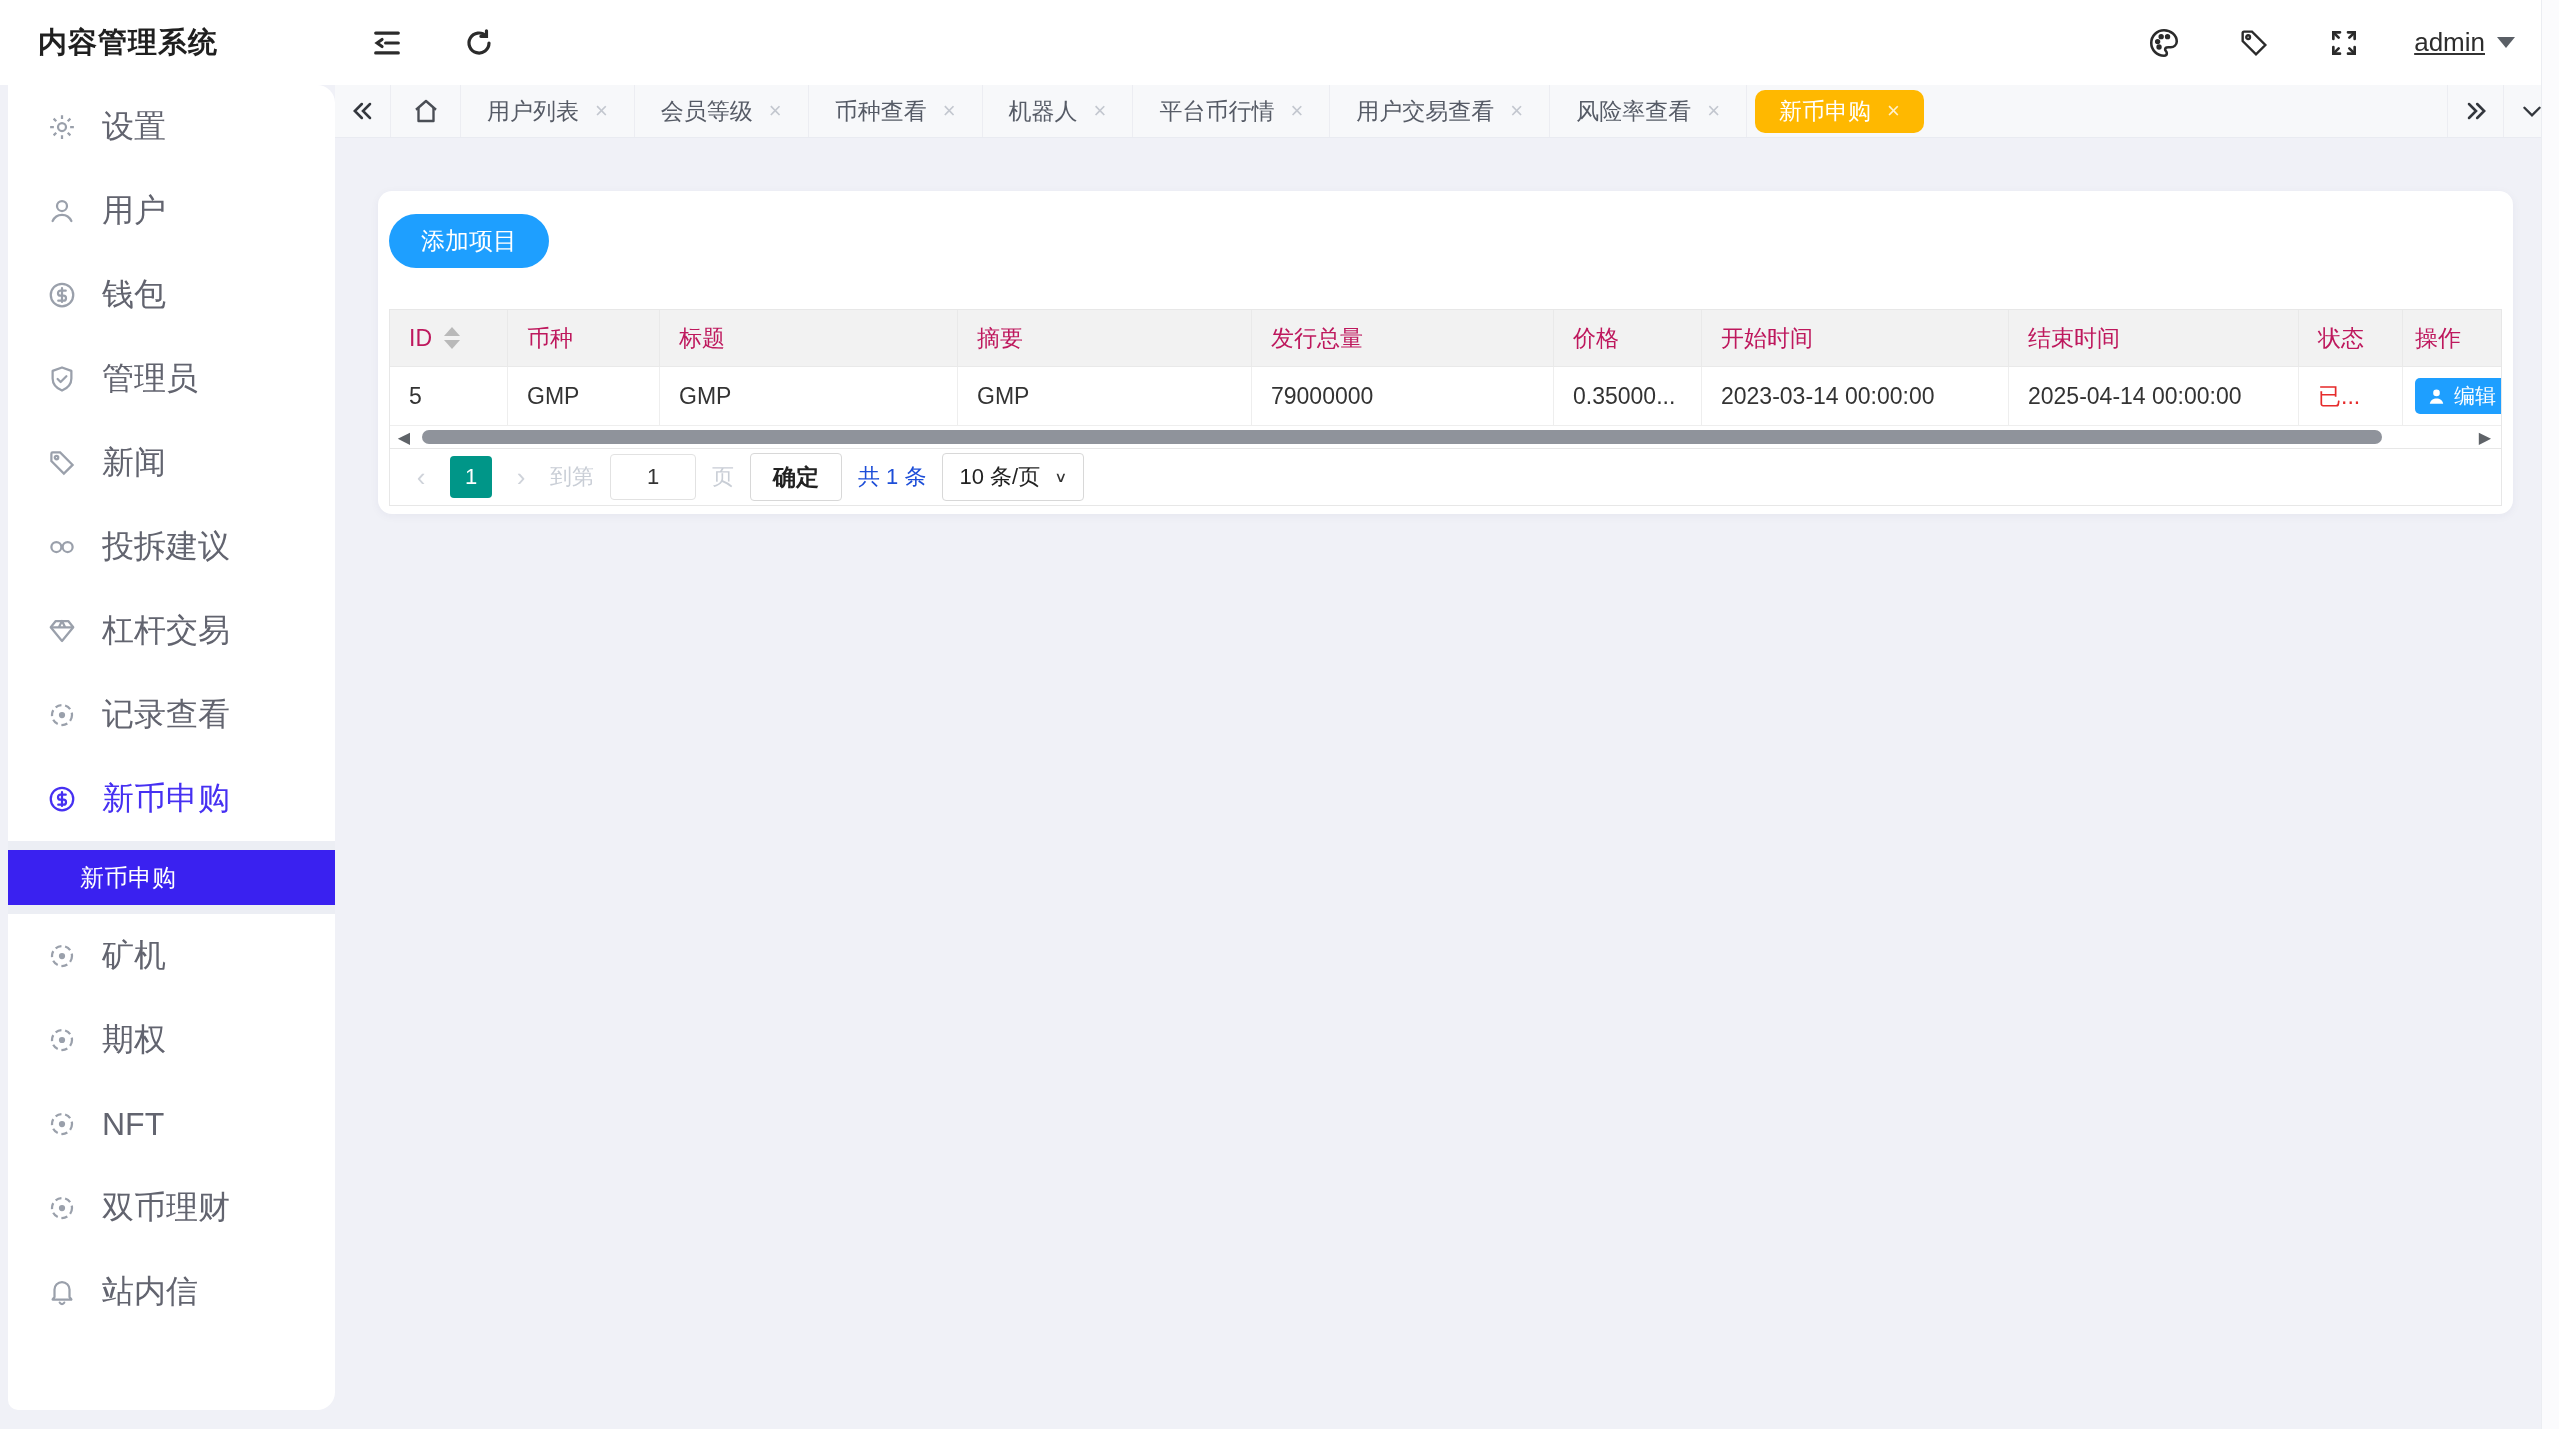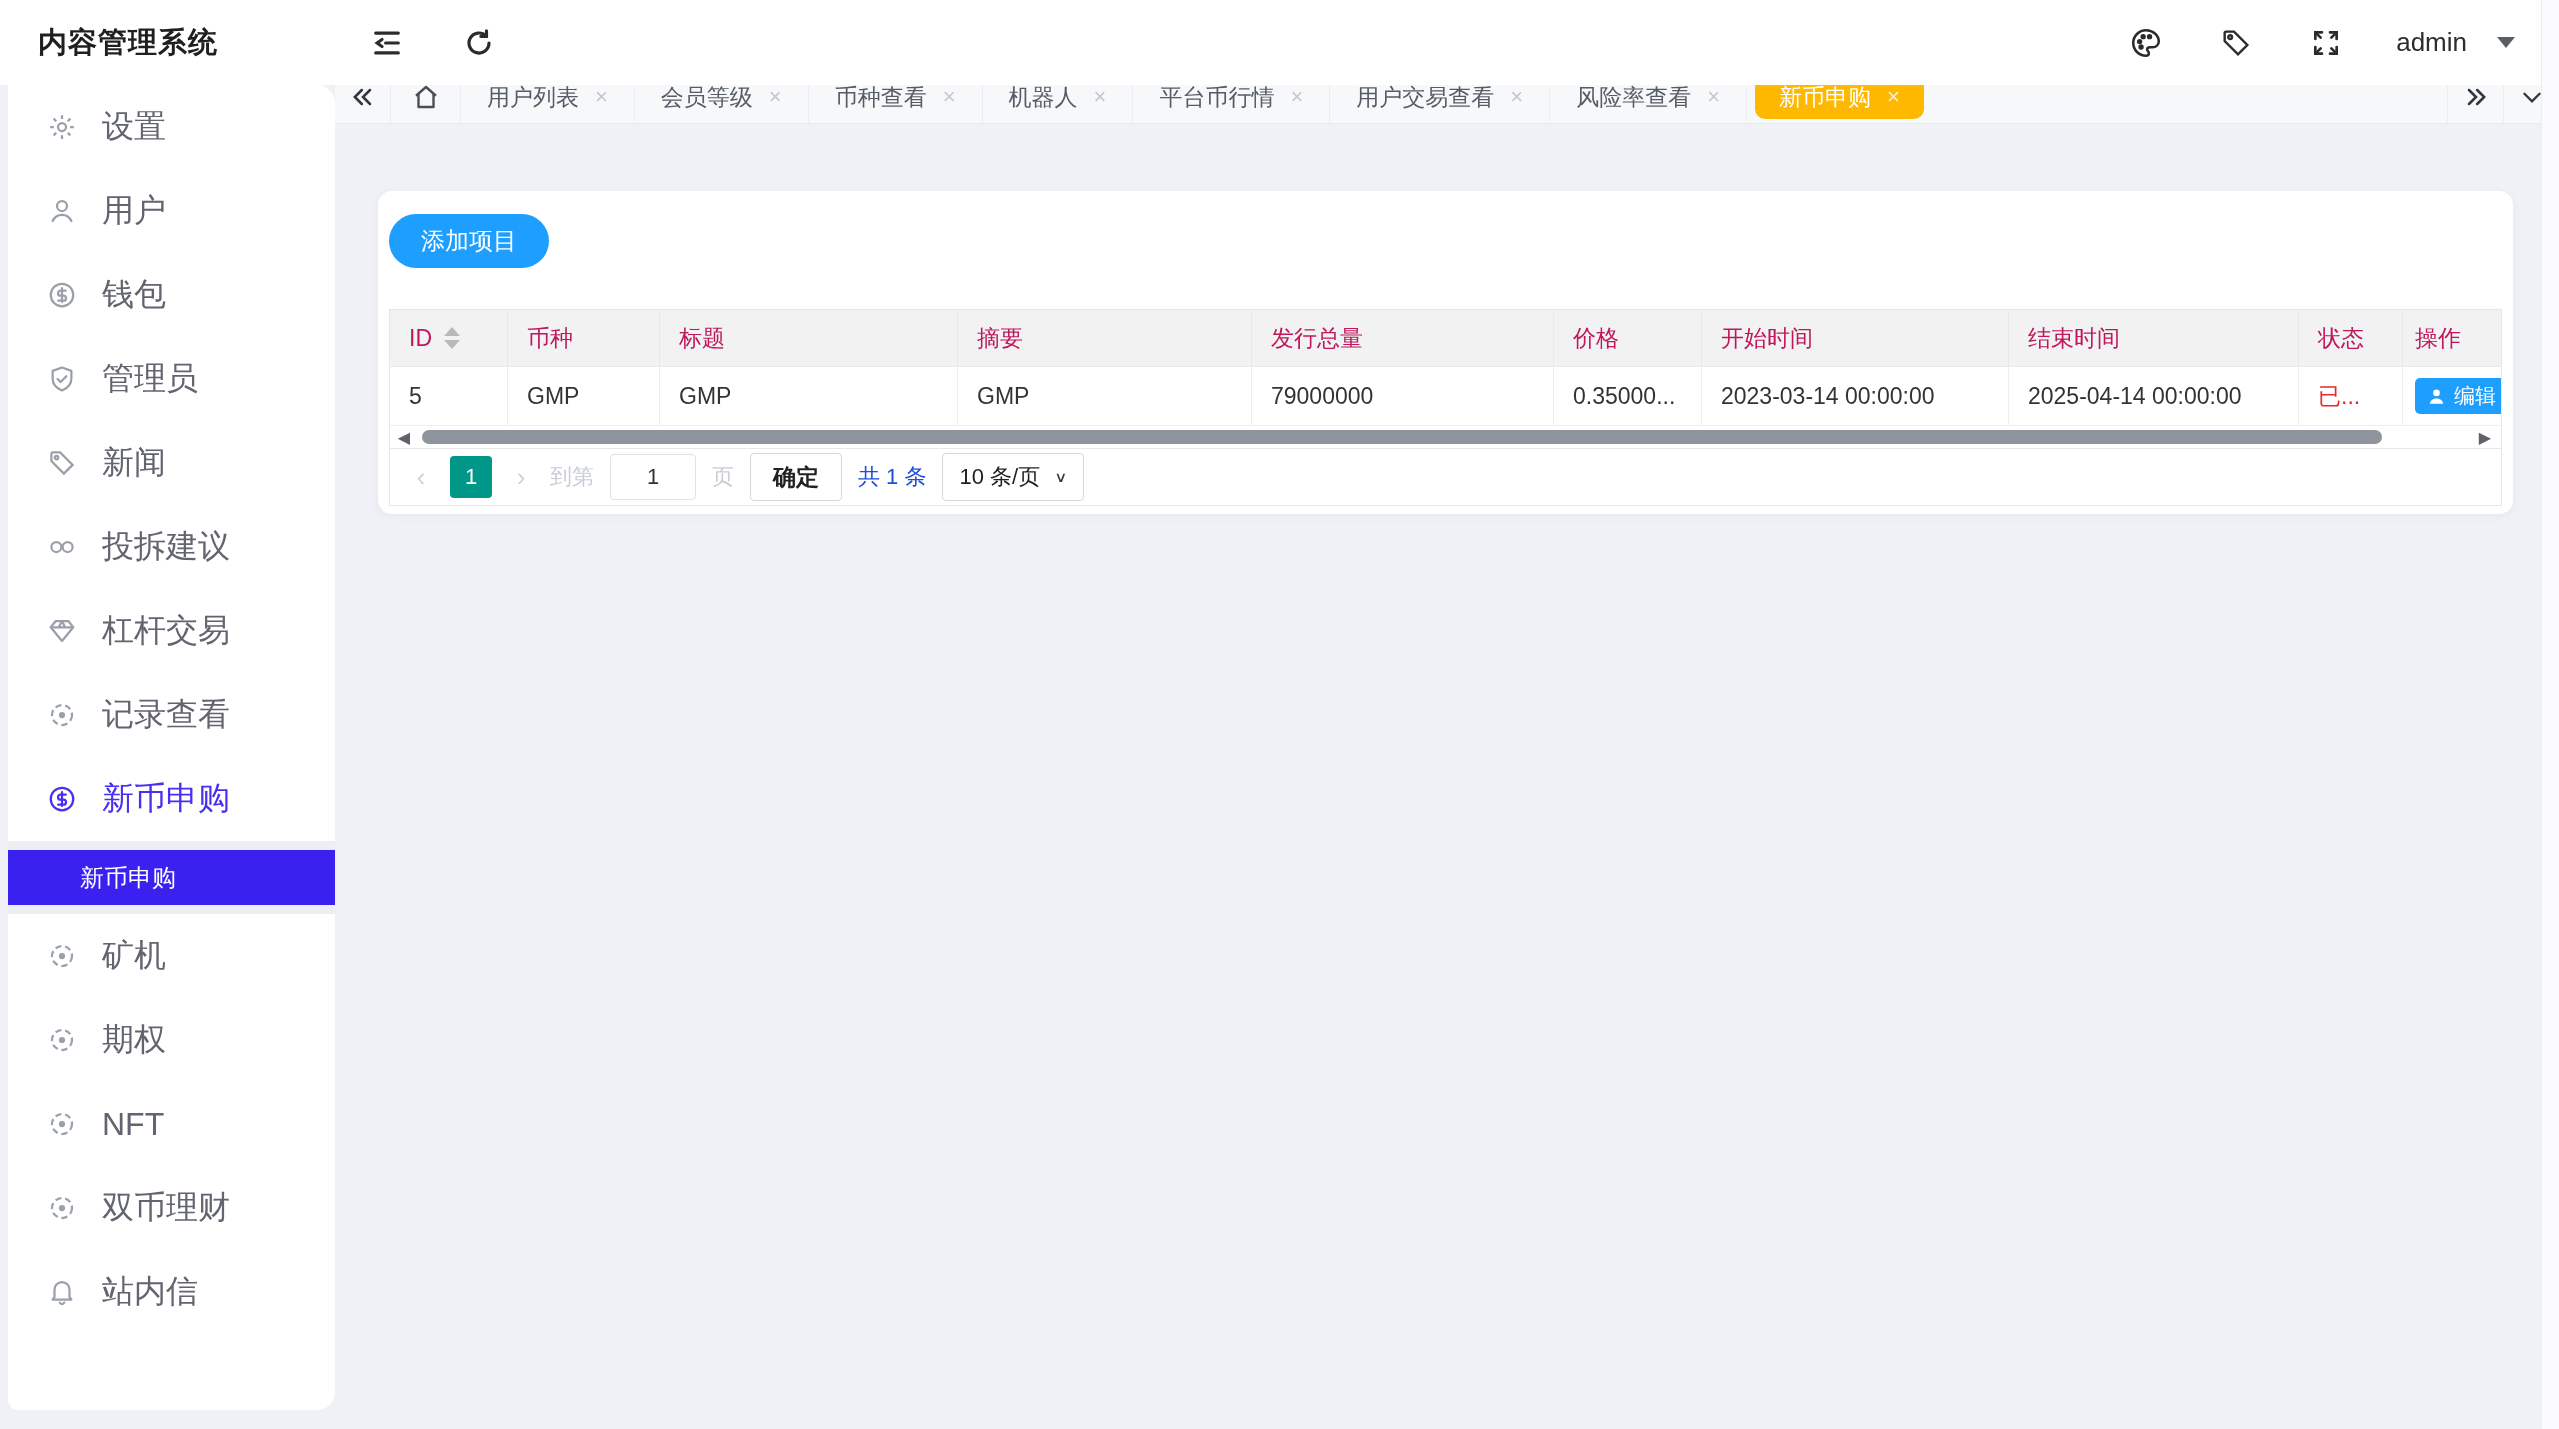--- a/index.html
+++ b/index.html
@@ -6,26 +6,26 @@
   html,body { width:2559px; height:1429px; overflow:hidden; }
   body { font-family:"Liberation Sans","DejaVu Sans",sans-serif; background:#f0f1f7; color:#333; }
   .page { position:relative; width:2559px; height:1429px; overflow:hidden; }
 
   
   .header { position:absolute; left:0; top:0; width:2559px; height:85px; background:#fff; display:flex; align-items:center; z-index:5; }
   .logo { width:335px; padding-left:38px; font-size:29px; font-weight:bold; color:#1f1f1f; letter-spacing:1px; flex:0 0 auto; }
   .hdr-left { display:flex; align-items:center; gap:52px; margin-left:32px; }
   .hdr-icon { width:40px; height:40px; display:flex; align-items:center; justify-content:center; cursor:pointer; color:#2b2b2b; }
   .hdr-right { margin-left:auto; display:flex; align-items:center; gap:50px; padding-right:44px; }
-  .admin-box { display:flex; align-items:center; gap:30px; cursor:pointer; }
+  .admin-box { display:flex; align-items:center; gap:12px; cursor:pointer;text-decoration:underline; }
   .admin-name { font-size:26px; color:#2d2d2d; }
   .caret-down { width:0; height:0; border-left:9px solid transparent; border-right:9px solid transparent; border-top:11px solid #5a5f66; }
 
   
-  .tabbar { position:absolute; left:335px; top:71px; width:2224px; height:53px; background:#f7f8fa; border-bottom:1px solid #e9ebf1; display:flex; align-items:stretch; }
+  .tabbar { position:absolute; left:335px; top:85px; width:2224px; height:53px; background:#f7f8fa; border-bottom:1px solid #e9ebf1; display:flex; align-items:stretch; }
   .tab-tool { width:56px; display:flex; align-items:center; justify-content:center; border-right:1px solid #ecedf2; color:#33373d; cursor:pointer; flex:0 0 auto; }
   .tab-home { width:70px; display:flex; align-items:center; justify-content:center; border-right:1px solid #ecedf2; color:#4a4e55; cursor:pointer; flex:0 0 auto; }
   .tab { display:flex; align-items:center; padding:0 26px; border-right:1px solid #ecedf2; font-size:23px; color:#565b66; cursor:pointer; flex:0 0 auto; }
   .tab .x { margin-left:16px; font-size:22px; color:#c3c7cf; line-height:1; }
   .tab.active { background:#ffb800; color:#fff; border:none; border-radius:10px; height:43px; align-self:center; margin:0 8px; padding:0 24px; }
   .tab.active .x { color:rgba(255,255,255,.8); }
   .tab-spacer { flex:1 1 auto; }
   .tab-tool.right { border-right:none; border-left:1px solid #ecedf2; }
 
   

